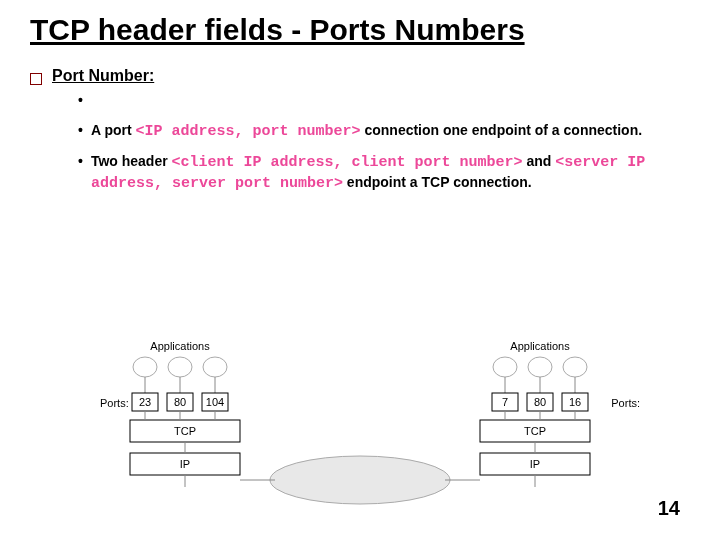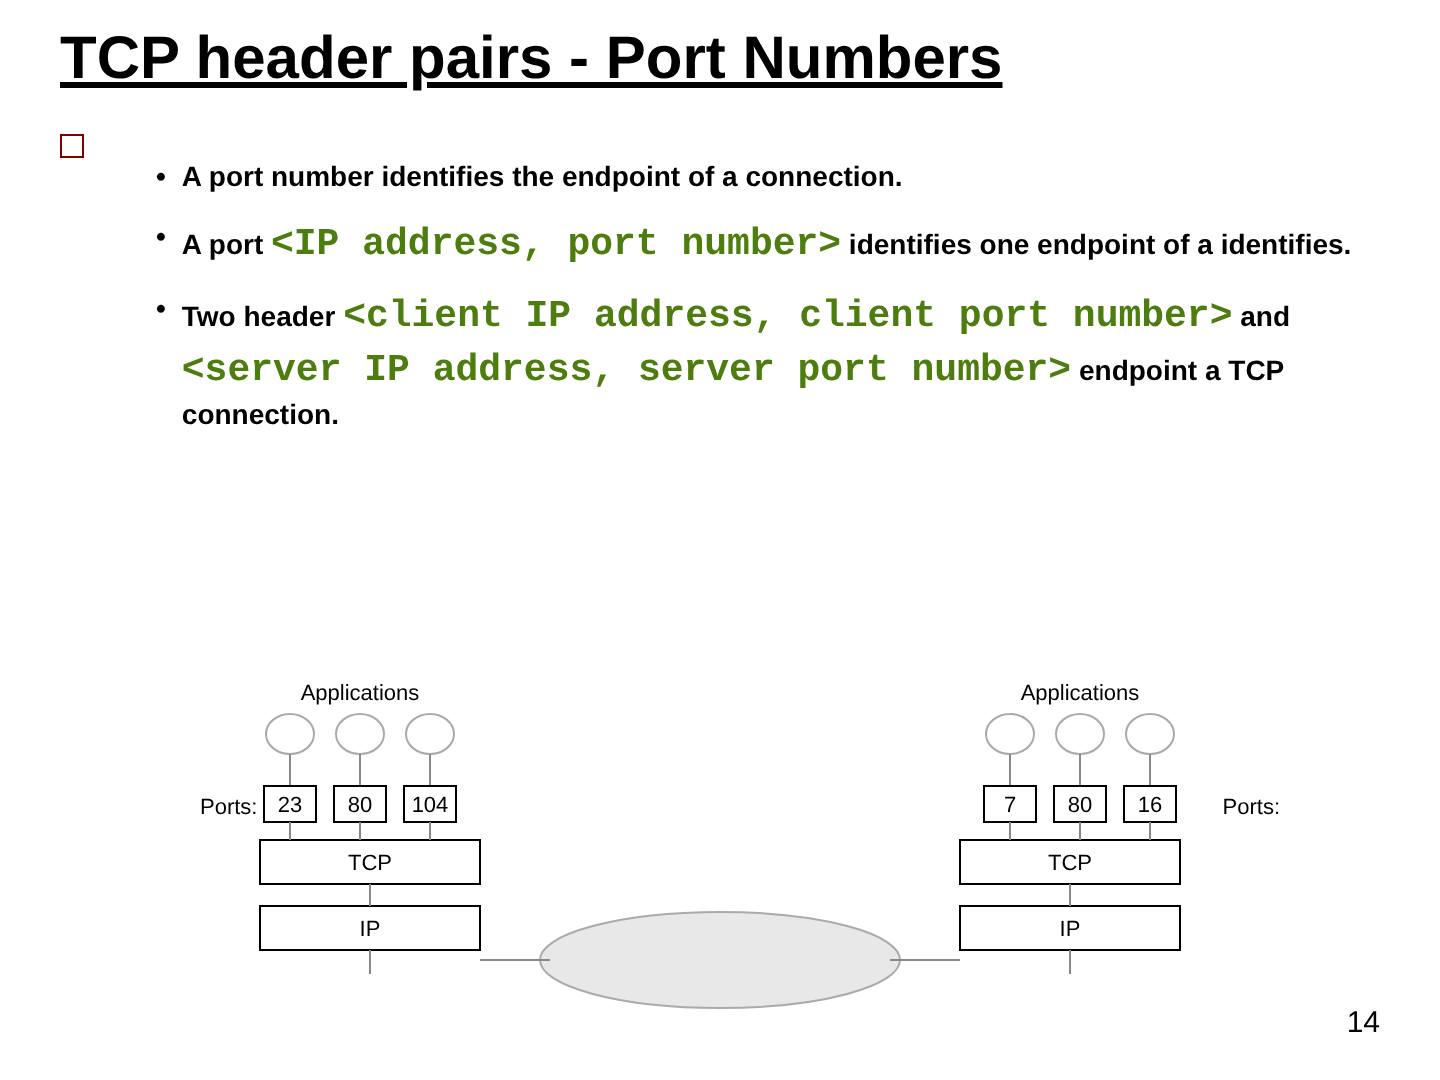--- a/index.html
+++ b/index.html
@@ -49,62 +49,63 @@
     font-size: 14px;
     font-weight: bold;
     margin-bottom: 10px;
     line-height: 1.4;
   }
   .dot {
     flex: none;
   }
   .code {
     font-family: "Courier New", monospace;
-    color: #4d7c0f;
+    color: #ec4899;
     font-weight: bold;
-    font-size: 19px;
+    font-size: 15px;
     text-align: center;
   }
   .page-num {
     position: absolute;
     bottom: 20px;
-    right: 30px;
-    font-size: 15px;
+    right: 40px;
+    font-size: 20px;
+    font-weight: bold;
   }
   .diagram {
     position: absolute;
     top: 335px;
     left: 100px;
     width: 540px;
     height: 170px;
   }
   .diagram text {
     font-family: Arial, sans-serif;
     font-size: 11px;
   }
 </style>
 </head>
 <body>
 
 <div class="slide">
-  <h1 class="title">TCP header pairs - Port Numbers</h1>
+  <h1 class="title">TCP header fields - Ports Numbers</h1>
 
   <div class="heading-row">
     <div class="sq"></div>
+    <div class="heading">Port Number:</div>
   </div>
 
   <div class="bullets">
     <div class="bullet">
       <span class="dot">•</span>
-      <span>A port number identifies the endpoint of a connection.</span>
     </div>
     <div class="bullet">
       <span class="dot">•</span>
       <span>
-        <span>A port </span><span class="code">&lt;IP address, port number&gt;</span><span> identifies one endpoint of a identifies.</span>
+        <span>A port </span><span class="code">&lt;IP address, port number&gt;</span><span> connection one endpoint of a connection.</span>
       </span>
     </div>
     <div class="bullet">
       <span class="dot">•</span>
       <span>
         <span>Two header </span><span class="code">&lt;client IP address, client port number&gt;</span><span> and </span><span class="code">&lt;server IP address, server port number&gt;</span><span> endpoint a TCP connection.</span>
       </span>
     </div>
   </div>
 </div>

